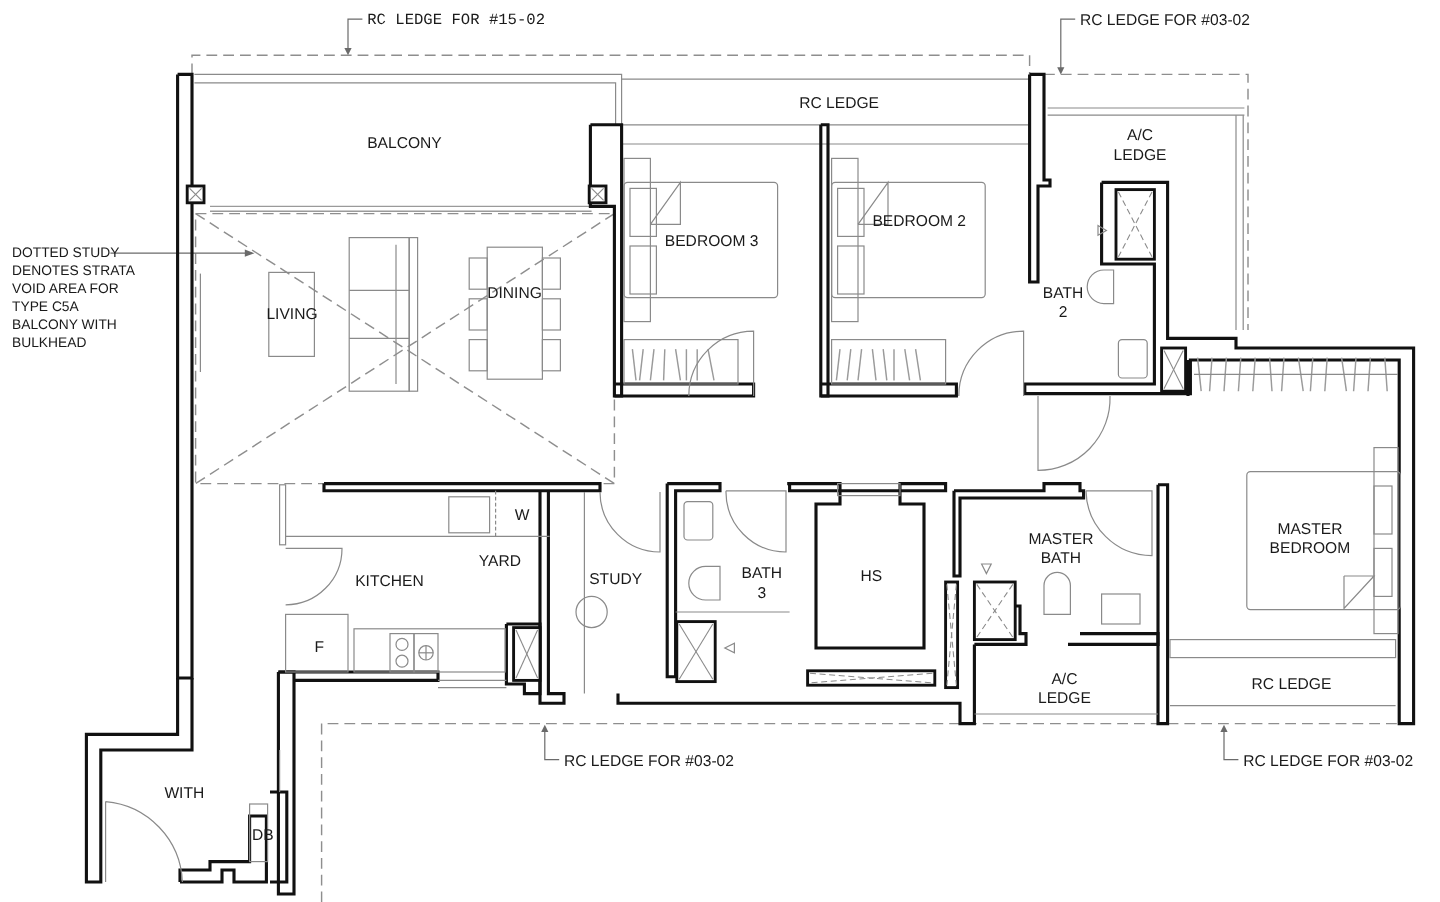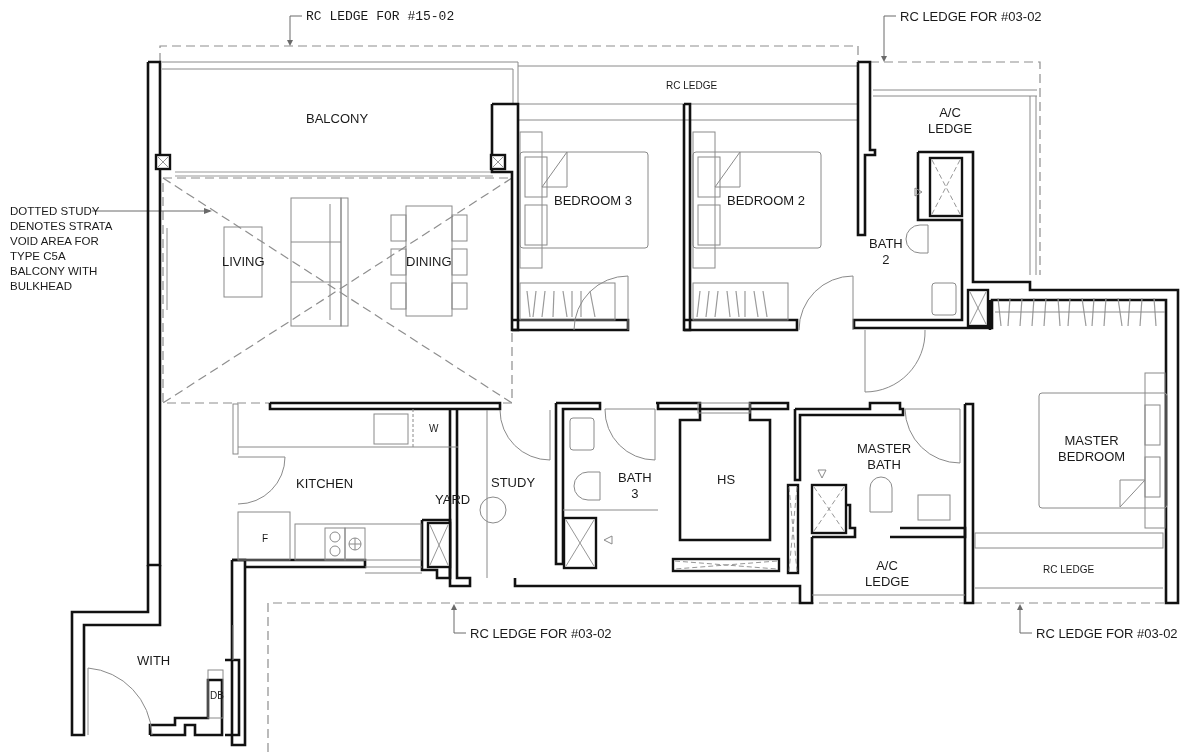--- a/index.html
+++ b/index.html
@@ -6,21 +6,21 @@
   body { width: 1200px; height: 752px; overflow: hidden; font-family: "Liberation Sans", sans-serif; }
   #plan { position: absolute; left: 0; top: 0; width: 1200px; height: 752px; }
   .wallfill { fill: none; stroke: #111111; stroke-width: 2.6; }
   .thin { fill: none; stroke: #8a8a8a; stroke-width: 1; }
   .thin2 { fill: none; stroke: #9a9a9a; stroke-width: 1.2; }
   .dash { fill: none; stroke: #8e8e8e; stroke-width: 1.2; stroke-dasharray: 9 5; }
   .lead { fill: none; stroke: #6a6a6a; stroke-width: 1; }
   .box { fill: #ffffff; stroke: #111111; stroke-width: 2.4; }
   .xline { stroke: #8a8a8a; stroke-width: 0.9; stroke-dasharray: 5 3; }
   .lbl { position: absolute; color: #1a1a1a; font-size: 13px; line-height: 16px; text-align: center; white-space: nowrap; }
-  .lbl-sm { font-size: 10px; line-height: 11px; }
+  .lbl-sm { font-size: 13px; line-height: 11px; }
   .lbl-left { text-align: left; }
   .note { position: absolute; font-size: 11.5px; line-height: 15px; color: #1a1a1a; }
 </style>
 </head>
 <body>
 
 <svg id="plan" viewBox="0 0 1200 752" xmlns="http://www.w3.org/2000/svg">
 
   <g>
     <polyline class="dash" points="160,62 160,46 858,46 858,62"></polyline>
@@ -273,29 +273,29 @@
   <div>BULKHEAD</div>
 </div>
 
 <div class="lbl" style="left:306px;top:111px;">BALCONY</div>
 <div class="lbl lbl-sm" style="left:666px;top:80px;">RC LEDGE</div>
 <div class="lbl" style="left:928px;top:105px;">
   <div>A/C</div>
   <div>LEDGE</div>
 </div>
 <div class="lbl" style="left:222px;top:254px;">LIVING</div>
-<div class="lbl" style="left:406px;top:254px;">DINING</div>
+<div class="lbl" style="left:406px;top:236px;">DINING</div>
 <div class="lbl" style="left:554px;top:193px;">BEDROOM 3</div>
-<div class="lbl" style="left:727px;top:193px;">BEDROOM 2</div>
+<div class="lbl" style="left:727px;top:176px;">BEDROOM 2</div>
 <div class="lbl" style="left:869px;top:236px;">
   <div>BATH</div>
   <div>2</div>
 </div>
 <div class="lbl" style="left:296px;top:476px;">KITCHEN</div>
-<div class="lbl" style="left:399px;top:492px;margin-left:36px;">YARD</div>
+<div class="lbl" style="left:399px;top:460px;">YARD</div>
 <div class="lbl lbl-sm" style="left:429px;top:423px;">W</div>
 <div class="lbl lbl-sm" style="left:262px;top:533px;">F</div>
 <div class="lbl" style="left:491px;top:475px;">STUDY</div>
 <div class="lbl" style="left:618px;top:470px;">
   <div>BATH</div>
   <div>3</div>
 </div>
 <div class="lbl" style="left:717px;top:472px;">HS</div>
 <div class="lbl" style="left:857px;top:441px;">
   <div>MASTER</div>

